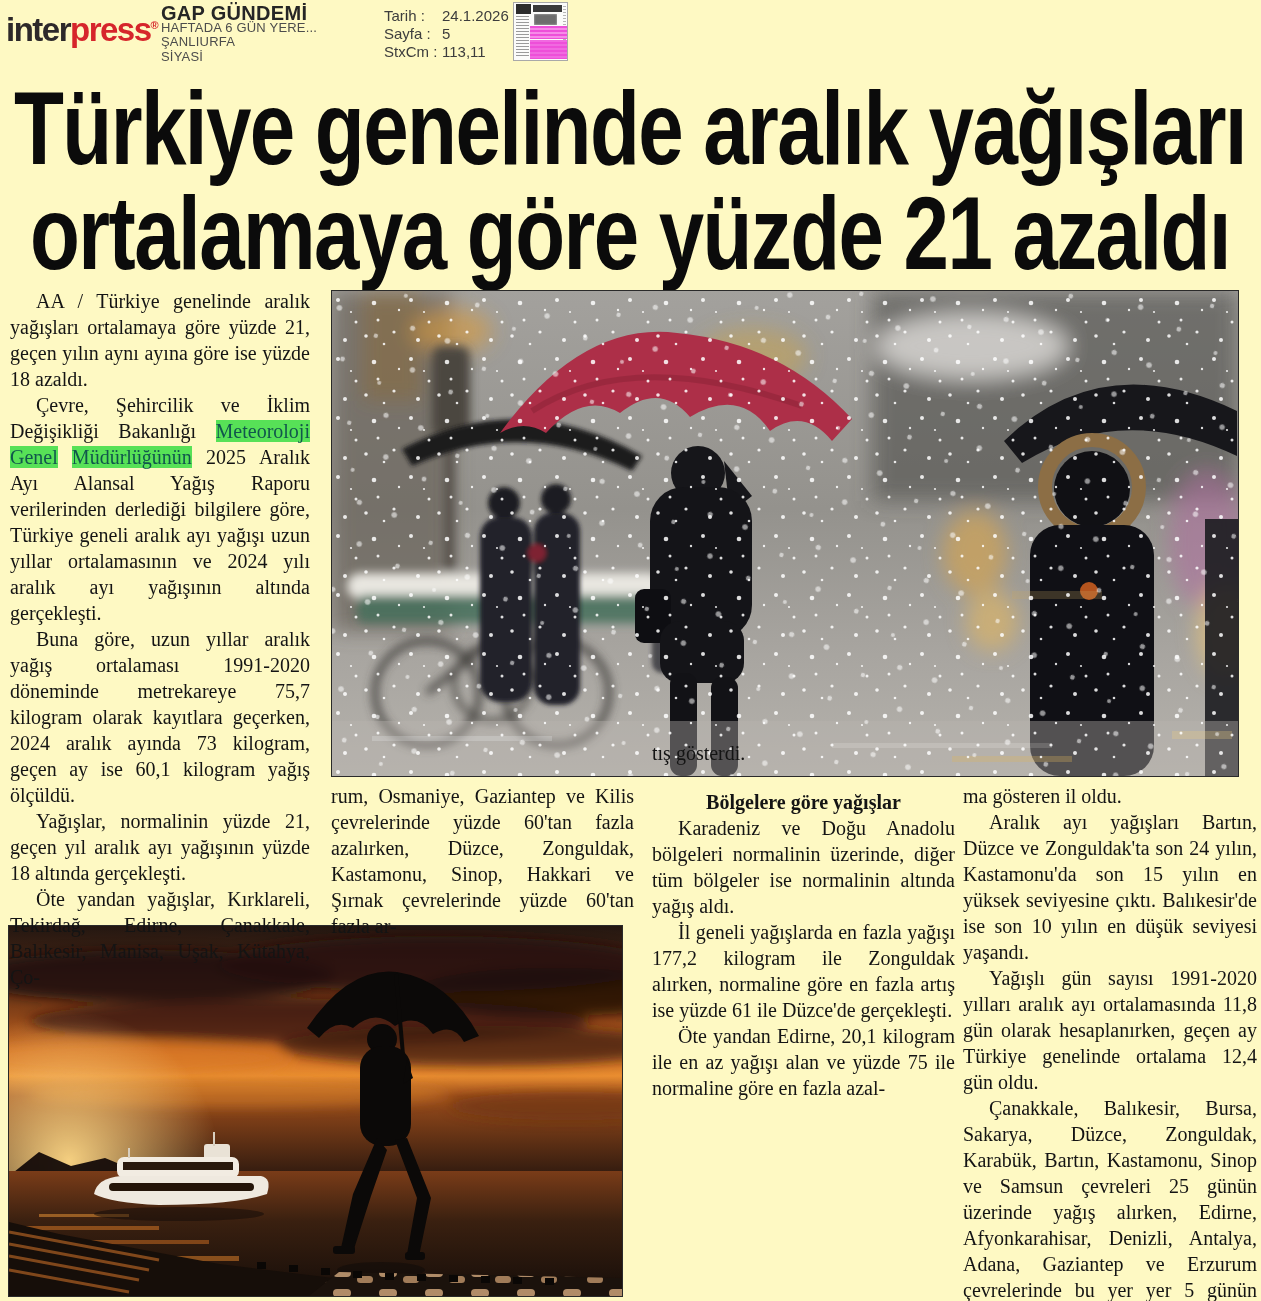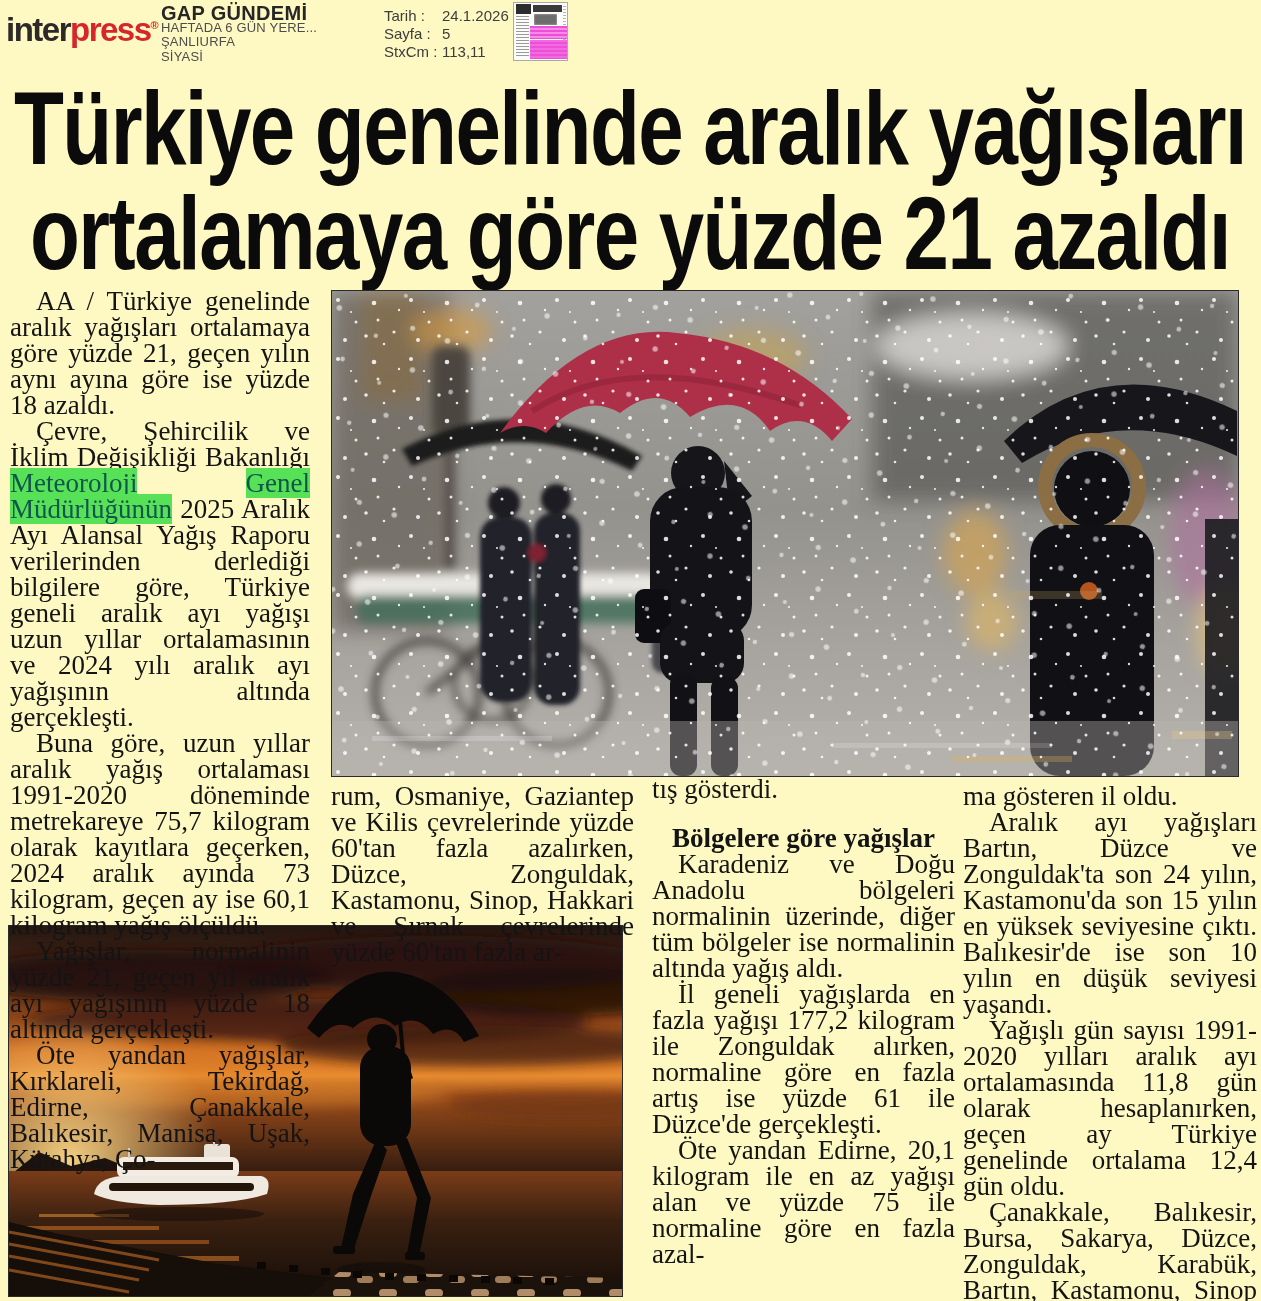--- a/index.html
+++ b/index.html
@@ -25,29 +25,29 @@
   .t-photo{left:20px;top:11px;width:23px;height:11px;background:#6d6d6d;box-shadow:inset 0 0 2px #cfcfcf;}
   .t-rcol{left:49px;top:3px;width:3px;height:52px;background:repeating-linear-gradient(#b5b5b5 0 1px,transparent 1px 3px);}
   .t-hl1{left:16px;top:23px;width:37px;height:13px;background:repeating-linear-gradient(var(--thumb-magenta,#ee4fd9) 0 2px,#f78ae8 2px 4px);}
   .t-hl2{left:16px;top:37px;width:37px;height:19px;background:repeating-linear-gradient(#f06ae0 0 2px,var(--thumb-magenta,#ee4fd9) 2px 4px);}
 
   
   .headline{position:absolute;left:0;top:76px;}
   .headline text{font-family:"Liberation Sans",sans-serif;font-weight:bold;font-size:104px;fill:#0b0b0b;letter-spacing:-2px;}
 
   
-  .col{position:absolute;font-family:"Liberation Serif",serif;font-size:27px;line-height:26px;
+  .col{position:absolute;font-family:"Liberation Serif",serif;font-size:20px;line-height:26px;
        text-align:justify;color:#141414;}
   .col p{margin:0;text-indent:26px;}
   .col p.noindent{text-indent:0;}
   .col p.subhead{text-align:center;font-weight:bold;text-indent:0;margin-top:23px;}
   .hl{background:var(--hl-green,#57e157);color:#11564c;}
   #col1{left:10px;top:288px;width:300px;}
   #col2{left:331px;top:783px;width:303px;}
-  #col3{left:652px;top:776px;width:303px;}
+  #col3{left:652px;top:740px;width:303px;}
   #col4{left:963px;top:783px;width:294px;}
 
   
   .photo{position:absolute;border:1px solid #2a2a2a;box-sizing:content-box;overflow:hidden;background:#888;}
   #photo-rain{left:331px;top:290px;width:906px;height:485px;}
   #photo-sunset{left:8px;top:925px;width:613px;height:370px;}
   .photo svg{display:block;width:100%;height:100%;}
 </style>
 </head>
 <body>

